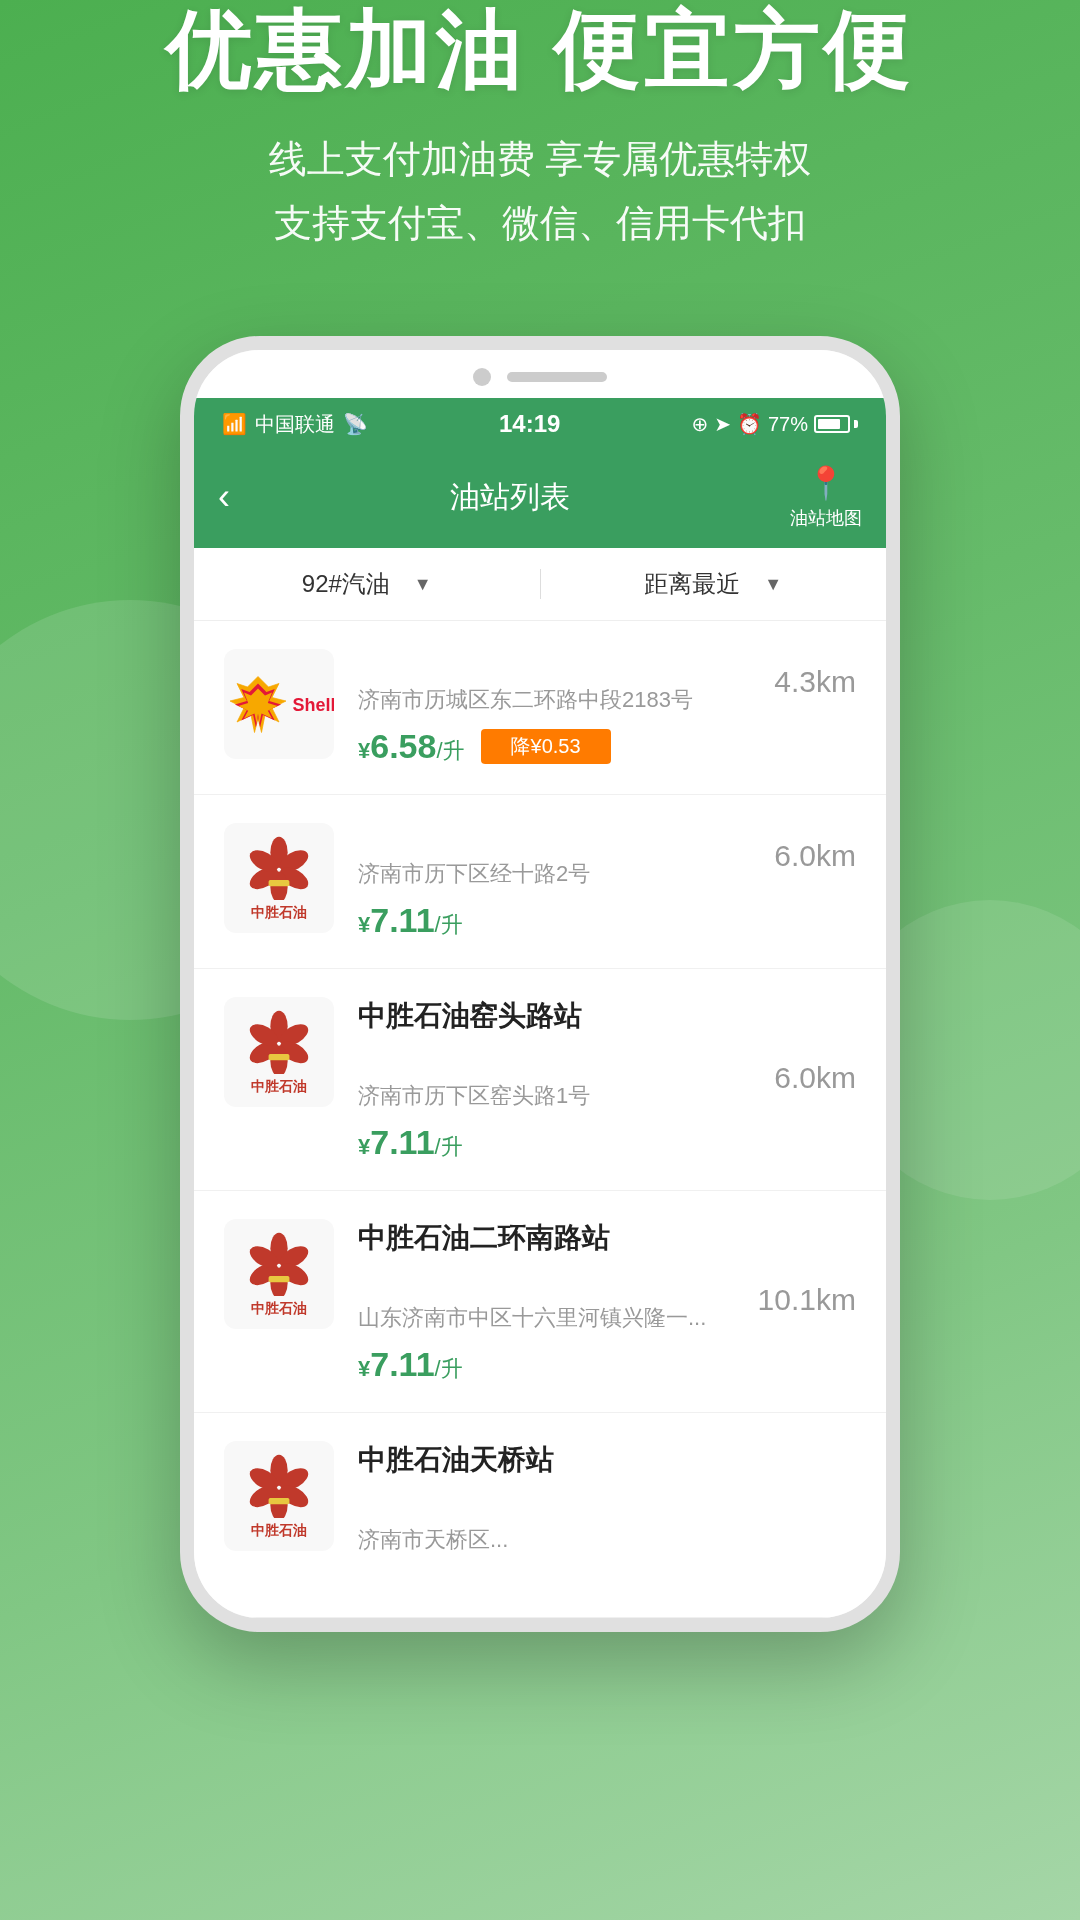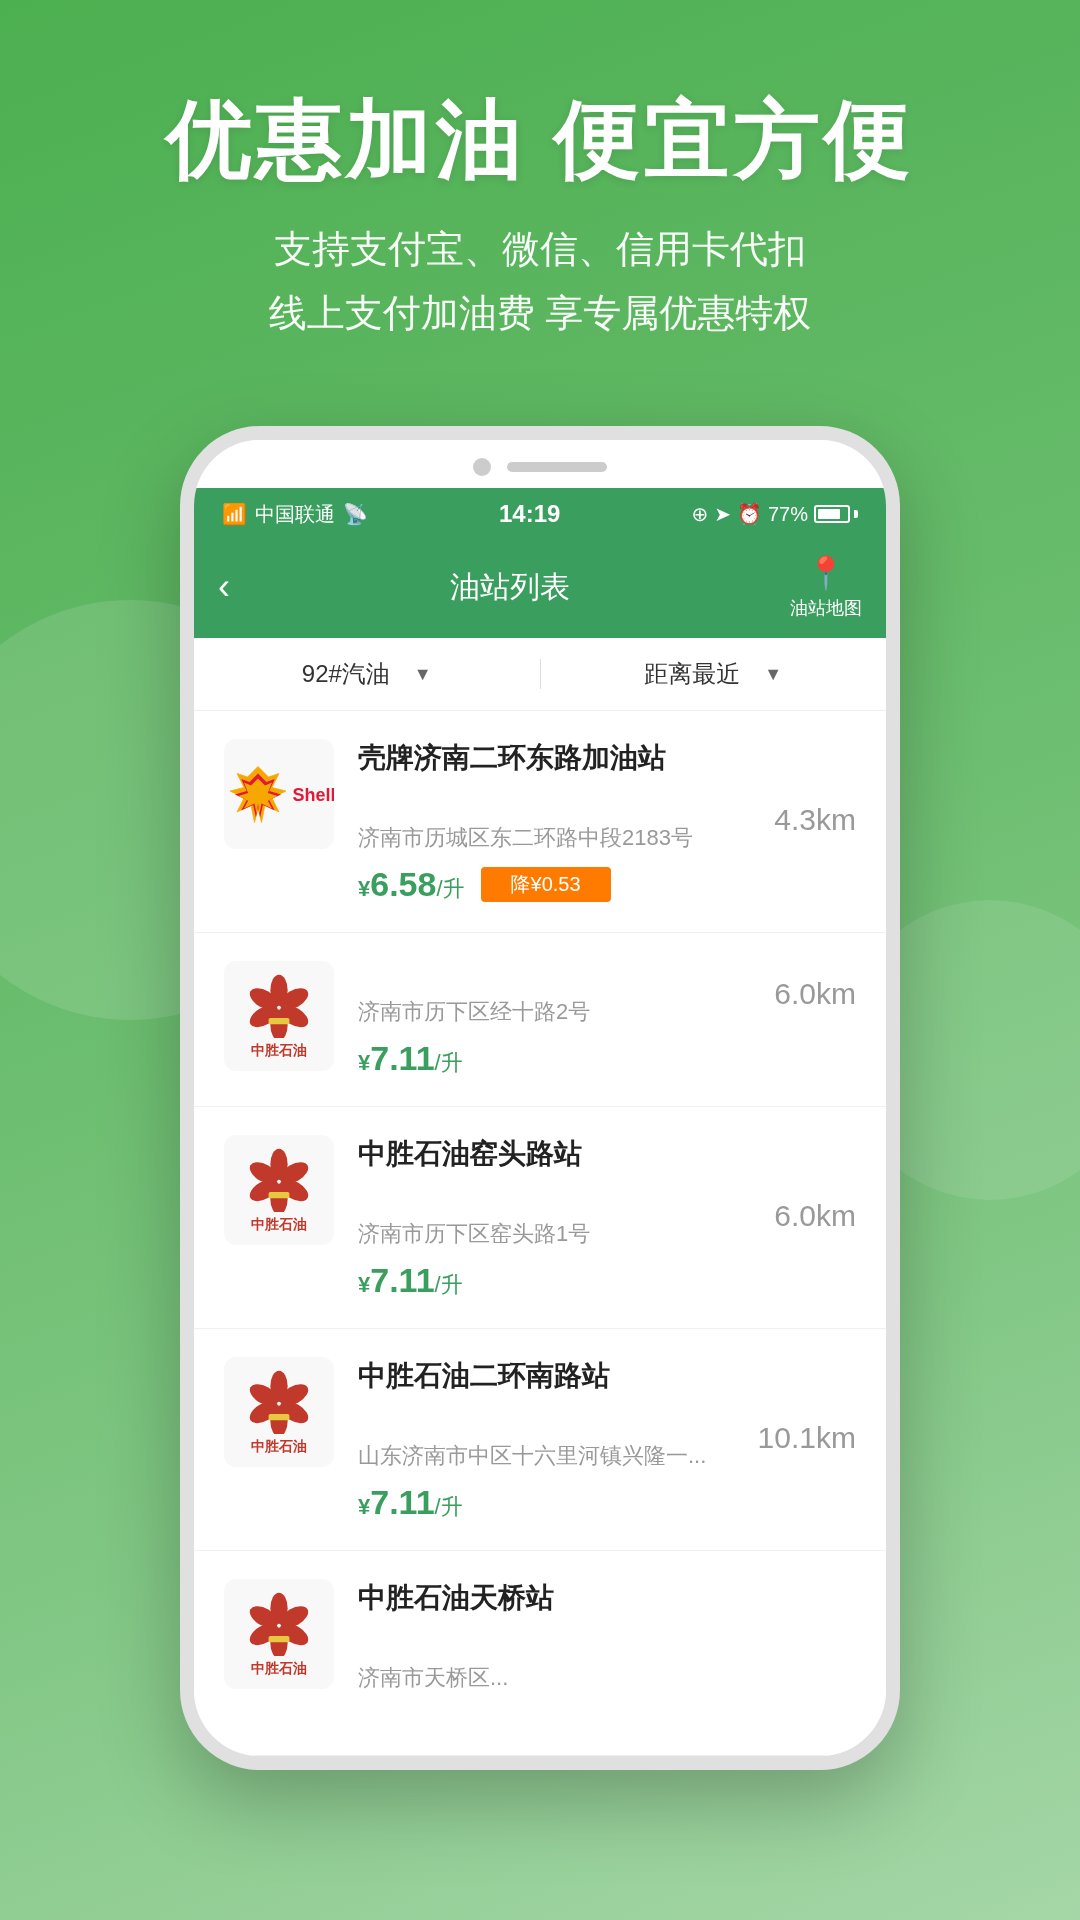--- a/index.html
+++ b/index.html
@@ -29,21 +29,20 @@
       height: 300px;
       border-radius: 50%;
       background: rgba(255,255,255,0.10);
       right: -60px;
       top: 900px;
     }
 
     
     .hero-section {
       text-align: center;
-      padding-top: 90px;
       padding-bottom: 60px;
     }
     .hero-title {
       font-size: 86px;
       font-weight: 800;
       color: #fff;
       letter-spacing: 4px;
       text-shadow: 0 2px 8px rgba(0,0,0,0.1);
       line-height: 1.15;
       margin-bottom: 28px;
@@ -318,22 +317,22 @@
   </style>
 </head>
 <body>
 
 <div class="bg-circle-left"></div>
 <div class="bg-circle-right"></div>
 
 <div class="hero-section">
   <div class="hero-title">优惠加油 便宜方便</div>
   <div class="hero-subtitle">
+    <div>线上支付加油费 享专属优惠特权</div>
     <div>支持支付宝、微信、信用卡代扣</div>
-    <div>线上支付加油费 享专属优惠特权</div>
   </div>
 </div>
 
 <div class="phone-wrapper">
   <div class="phone-mockup">
 
     <div class="phone-top-bar">
       <div class="phone-camera"></div>
       <div class="phone-speaker"></div>
     </div>
@@ -389,21 +388,20 @@
             <svg width="70" height="65" viewBox="0 0 100 90">
 
               <polygon points="50,5 65,20 80,15 70,35 90,40 70,50 80,70 60,60 55,85 50,65 45,85 40,60 20,70 30,50 10,40 30,35 20,15 35,20" fill="#f7a800" stroke="#f7a800"></polygon>
               <polygon points="50,15 62,27 74,23 66,40 83,45 66,53 74,68 57,60 53,78 50,62 47,78 43,60 26,68 34,53 17,45 34,40 26,23 38,27" fill="#e31837"></polygon>
               <polygon points="50,22 60,32 70,28 64,43 78,47 64,54 70,65 55,58 52,72 50,58 48,72 45,58 30,65 36,54 22,47 36,43 30,28 40,32" fill="#f7a800"></polygon>
             </svg>
             <div class="shell-text">Shell</div>
           </div>
         </div>
         <div class="station-info">
-          <div class="station-name">壳牌济南二环东路加油站</div>
           <div class="station-address-row">
             <span class="station-address">济南市历城区东二环路中段2183号</span>
             <span class="station-distance">4.3km</span>
           </div>
           <div class="station-price-row">
             <span class="station-price">
               <span style="font-size:22px">¥</span><span class="price-num">6.58</span><span class="price-unit">/升</span>
             </span>
             <span class="discount-badge">降¥0.53</span>
           </div>

